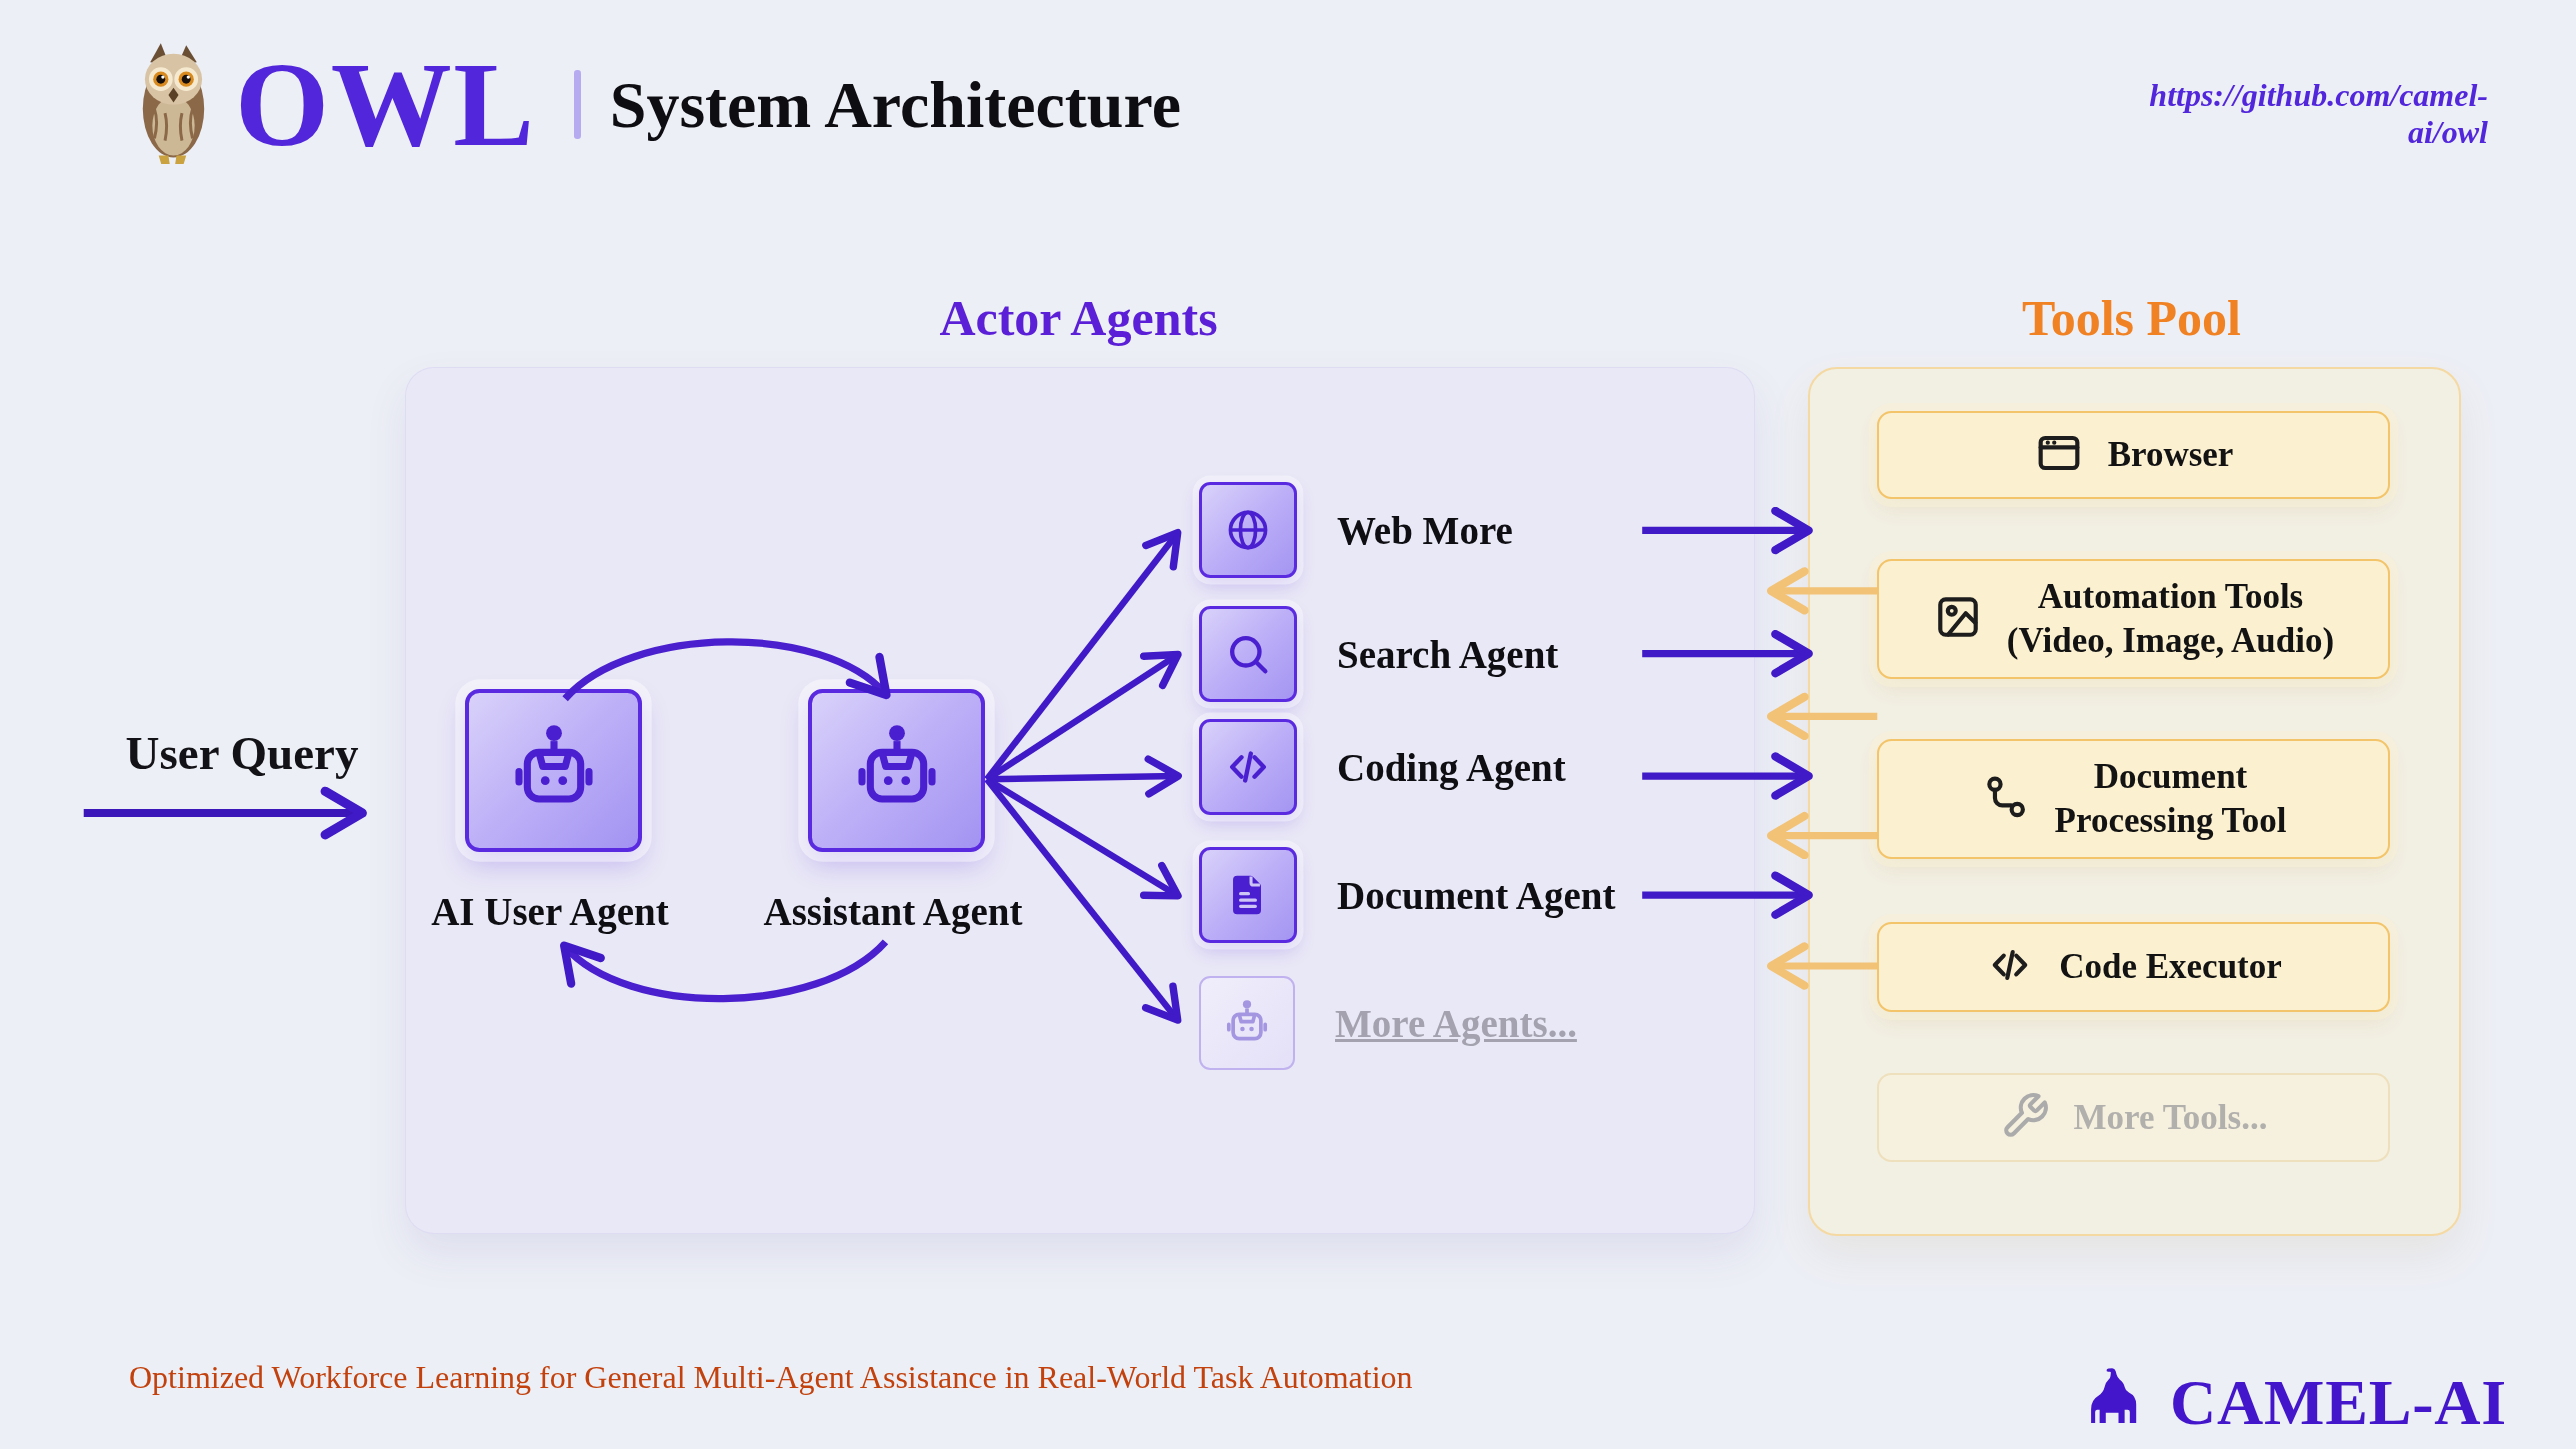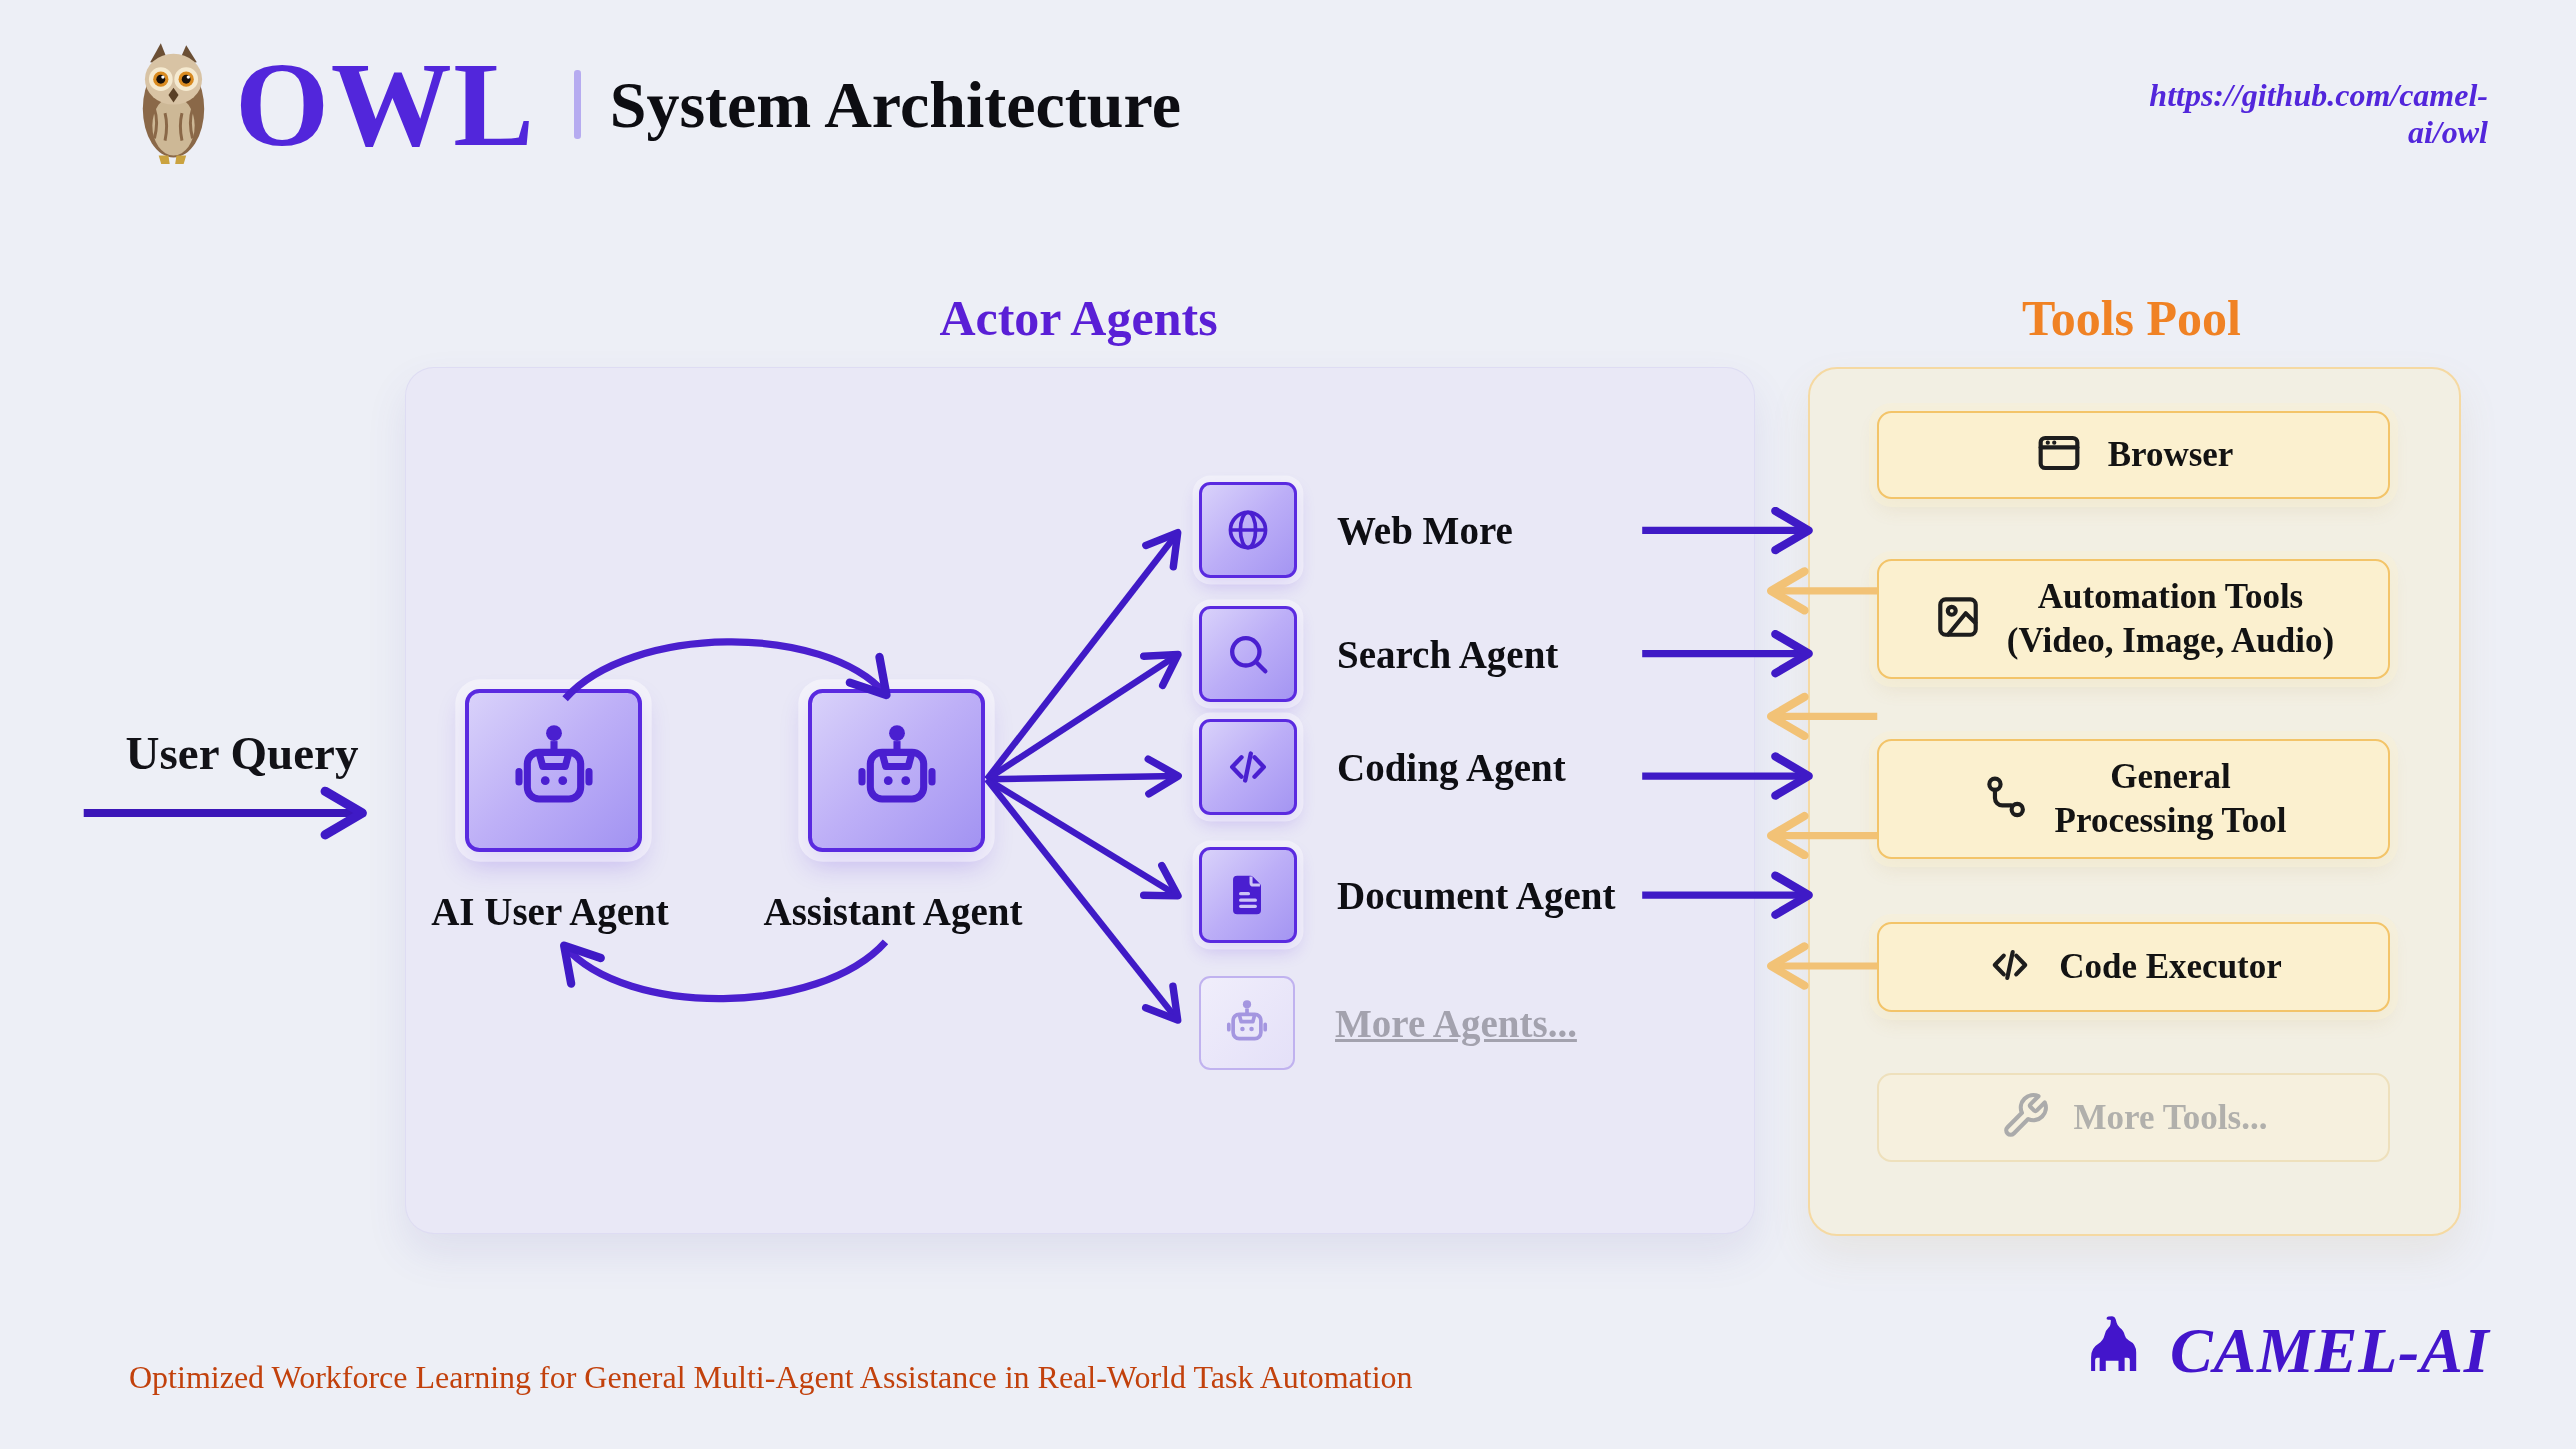--- a/index.html
+++ b/index.html
@@ -227,21 +227,21 @@
   </div>
   <div class="abs tool-card" style="top:739px;height:116px;">
     <span>
       <svg viewBox="0 0 24 24" fill="none" stroke="currentColor" stroke-width="2" stroke-linecap="round">
         <circle cx="6.7" cy="5.9" r="2.7"></circle>
         <path d="M6.7 8.6 V12.5 a3.5 3.5 0 0 0 3.5 3.5 H14.5"></path>
         <circle cx="17.4" cy="18" r="2.7"></circle>
       </svg>
     </span>
     <span class="tool-label">
-      <span>General</span><br>
+      <span>Document</span><br>
       <span class="line2">Processing Tool</span>
     </span>
   </div>
   <div class="abs tool-card" style="top:922px;height:86px;">
     <span>
       <svg viewBox="0 0 24 24" fill="none" stroke="currentColor" stroke-width="2" stroke-linecap="round" stroke-linejoin="round">
         <path d="M9 7.5 L4.7 12 L9 16.5"></path>
           <path d="M15 7.5 L19.3 12 L15 16.5"></path>
           <path d="M13.3 5.8 L10.7 18.2"></path>
       </svg>
@@ -289,21 +289,21 @@
     <path d="M2040 964 H2245" stroke="#3f1ac6" stroke-width="9" fill="none" marker-end="url(#ah-p)"></path>
     <path d="M2040 1112 H2245" stroke="#3f1ac6" stroke-width="9" fill="none" marker-end="url(#ah-p)"></path>
 
     <path d="M2332 734 H2202" stroke="#f2c276" stroke-width="9" fill="none" marker-end="url(#ah-o)"></path>
     <path d="M2332 890 H2202" stroke="#f2c276" stroke-width="9" fill="none" marker-end="url(#ah-o)"></path>
     <path d="M2332 1038 H2202" stroke="#f2c276" stroke-width="9" fill="none" marker-end="url(#ah-o)"></path>
     <path d="M2332 1200 H2202" stroke="#f2c276" stroke-width="9" fill="none" marker-end="url(#ah-o)"></path>
   </svg>
 
   <div class="abs tagline">Optimized Workforce Learning for General Multi-Agent Assistance in Real-World Task Automation</div>
-  <div class="abs brand" style="left:2083px;top:1304px;font-style:italic;">
+  <div class="abs brand" style="left:2083px;top:1356px;">
     <span>
       <svg viewBox="0 0 64 64" fill="currentColor">
         <path d="M7 58 V46 q0-8 6-11.5 q4.5-2.6 5.6-7.4 q1-4.6 3.6-6.8 q1.4-1.1 1.6-3.1 l0.3-2.7 q0.1-0.9-0.8-0.9 h-1.6 q-1.6 0-1.3-1.5 q0.3-1.3 1.7-1.3 l3.1-0.1 q2.3 0 3 2.2 l0.9 3.4 q0.7 2.6 2.8 4.2 q3.3 2.4 4.2 6.5 q0.7 3.2 3.6 4.6 q6.3 3 6.3 10.4 V58 h-5.5 V48.5 q0-2-2-2 h-2.5 V58 h-5.3 v-9 h-11 v9 h-5.3 V46.5 h-2.3 q-1.6 0.2-1.6 2 V58 Z"></path>
         <circle cx="22.2" cy="8.6" r="1" fill="#edeff6"></circle>
       </svg>
     </span>
     <span class="brand-name">CAMEL-AI</span>
   </div>
 
 </div>

